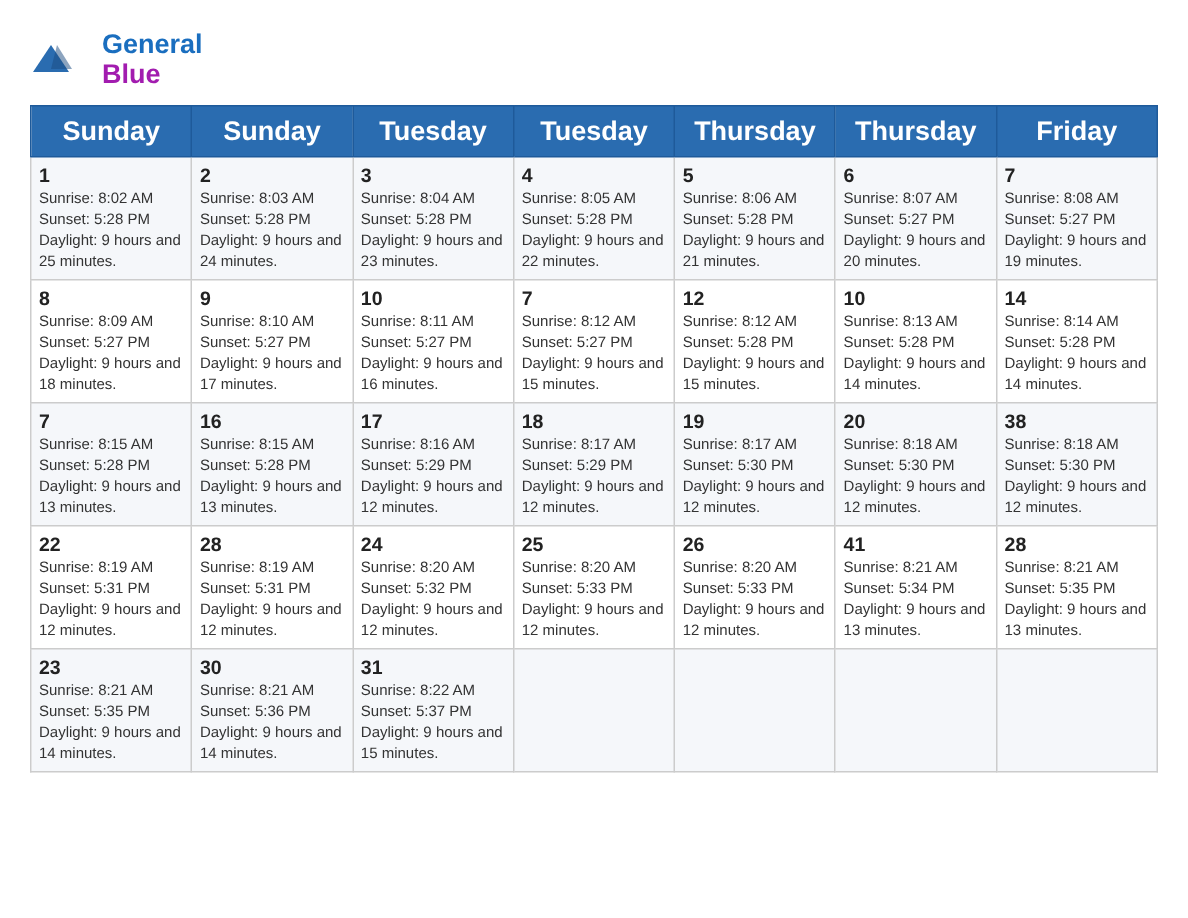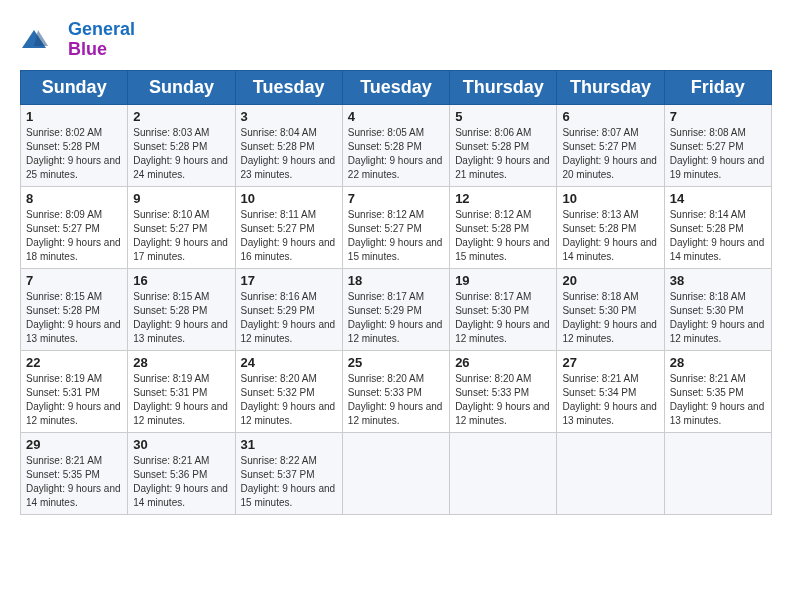--- a/index.html
+++ b/index.html
@@ -282,35 +282,35 @@
           Sunrise: 8:20 AM<br>Sunset: 5:33 PM<br>Daylight: 9 hours and 12 minutes.
         </div>
         </td>
         <td>
           <span class="day-num">26</span>
         <div class="day-info">
           Sunrise: 8:20 AM<br>Sunset: 5:33 PM<br>Daylight: 9 hours and 12 minutes.
         </div>
         </td>
         <td>
-          <span class="day-num">27</span>
+          <span class="day-num">41</span>
         <div class="day-info">
           Sunrise: 8:21 AM<br>Sunset: 5:34 PM<br>Daylight: 9 hours and 13 minutes.
         </div>
         </td>
         <td>
           <span class="day-num">28</span>
         <div class="day-info">
           Sunrise: 8:21 AM<br>Sunset: 5:35 PM<br>Daylight: 9 hours and 13 minutes.
         </div>
         </td>
       </tr>
       <tr>
         <td>
-          <span class="day-num">29</span>
+          <span class="day-num">23</span>
         <div class="day-info">
           Sunrise: 8:21 AM<br>Sunset: 5:35 PM<br>Daylight: 9 hours and 14 minutes.
         </div>
         </td>
         <td>
           <span class="day-num">30</span>
         <div class="day-info">
           Sunrise: 8:21 AM<br>Sunset: 5:36 PM<br>Daylight: 9 hours and 14 minutes.
         </div>
         </td>

